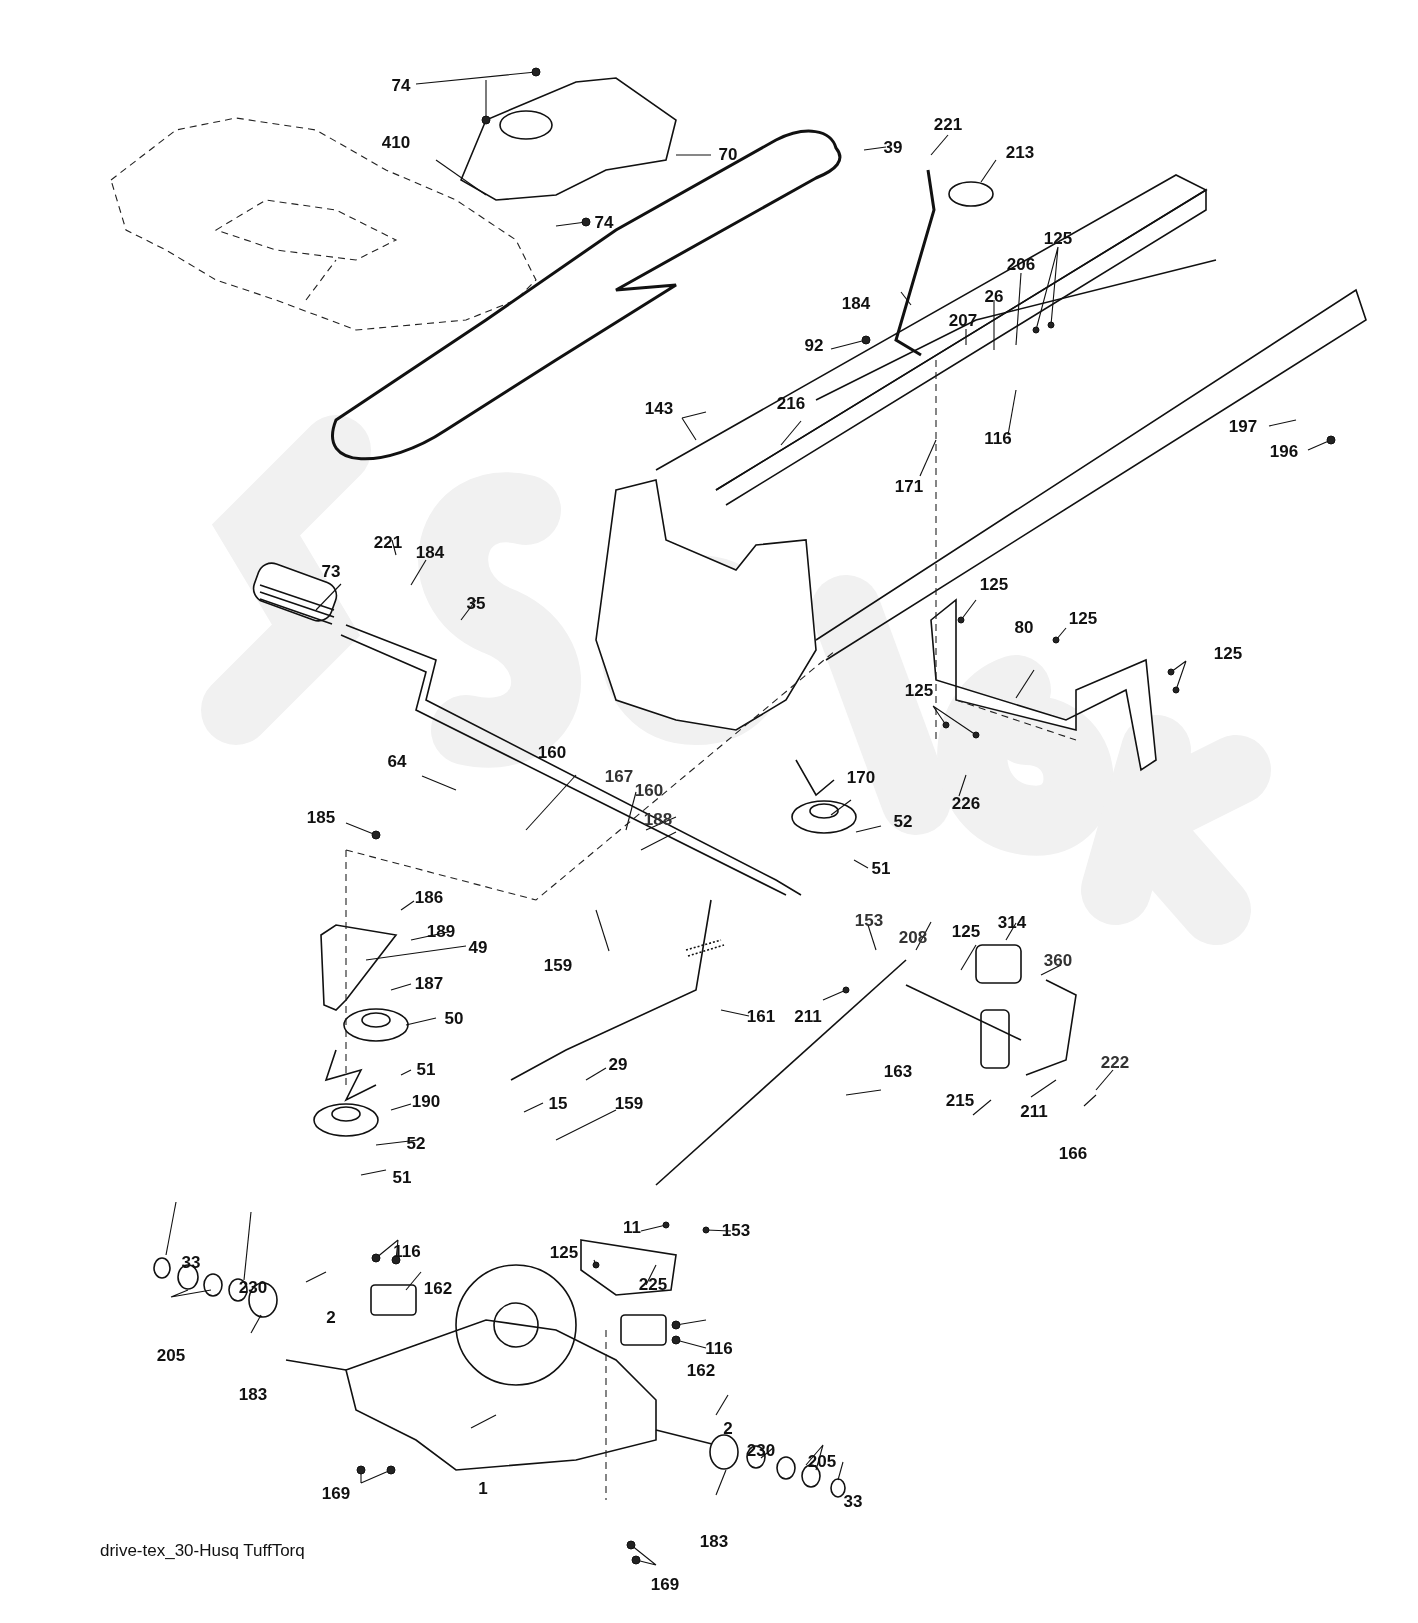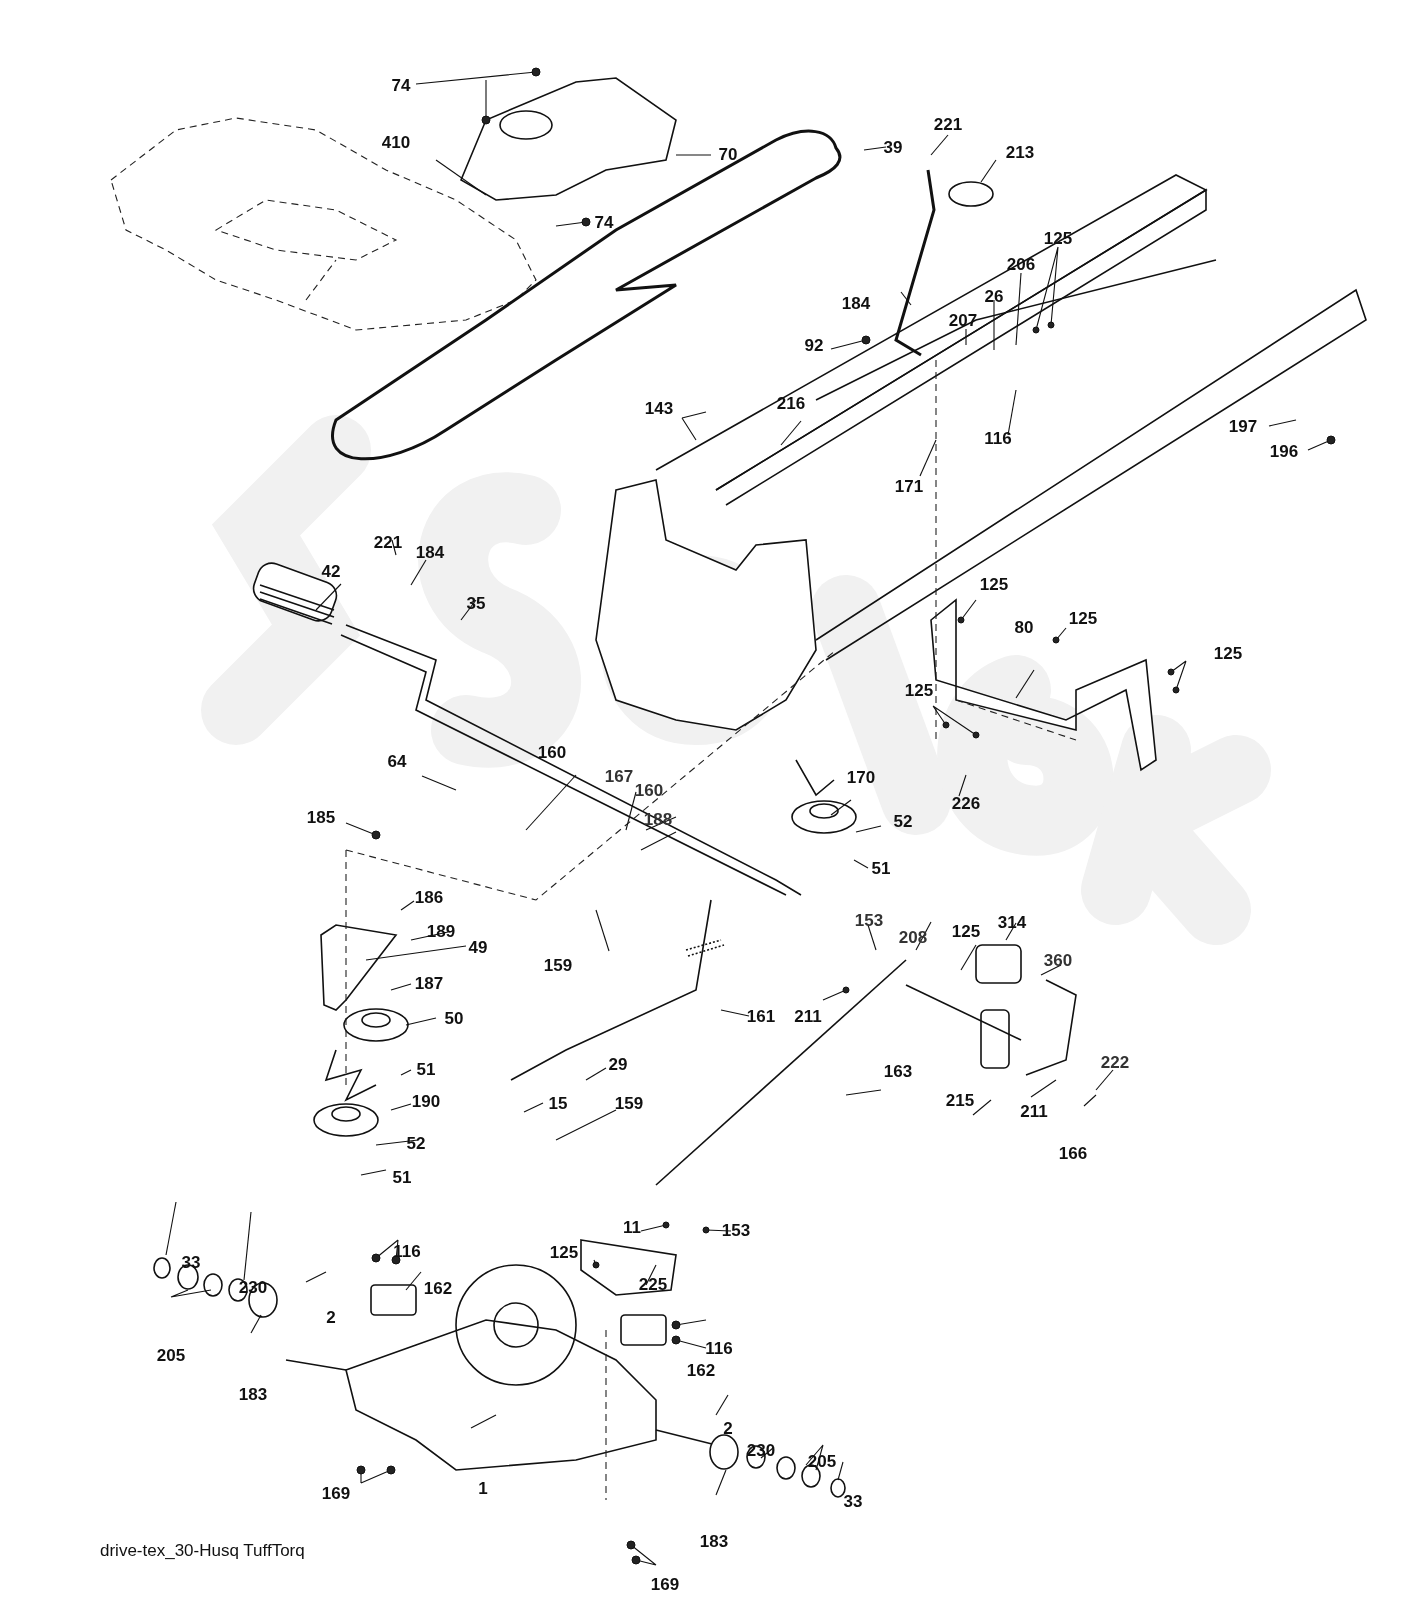--- a/index.html
+++ b/index.html
@@ -267,21 +267,21 @@
   <span class="lbl" style="left:947px;top:320px">207</span>
   <span class="lbl" style="left:798px;top:345px">92</span>
   <span class="lbl" style="left:982px;top:438px">116</span>
   <span class="lbl" style="left:643px;top:408px">143</span>
   <span class="lbl" style="left:775px;top:403px">216</span>
   <span class="lbl" style="left:893px;top:486px">171</span>
   <span class="lbl" style="left:1227px;top:426px">197</span>
   <span class="lbl" style="left:1268px;top:451px">196</span>
   <span class="lbl" style="left:372px;top:542px">221</span>
   <span class="lbl" style="left:414px;top:552px">184</span>
-  <span class="lbl" style="left:315px;top:571px">42</span>
+  <span class="lbl" style="left:315px;top:571px">73</span>
   <span class="lbl" style="left:460px;top:603px">35</span>
   <span class="lbl" style="left:978px;top:584px">125</span>
   <span class="lbl" style="left:1008px;top:627px">80</span>
   <span class="lbl" style="left:1067px;top:618px">125</span>
   <span class="lbl" style="left:1212px;top:653px">125</span>
   <span class="lbl" style="left:903px;top:690px">125</span>
   <span class="lbl" style="left:950px;top:803px">226</span>
   <span class="lbl" style="left:381px;top:761px">64</span>
   <span class="lbl" style="left:536px;top:752px">160</span>
   <span class="lbl gray" style="left:603px;top:776px">167</span>

